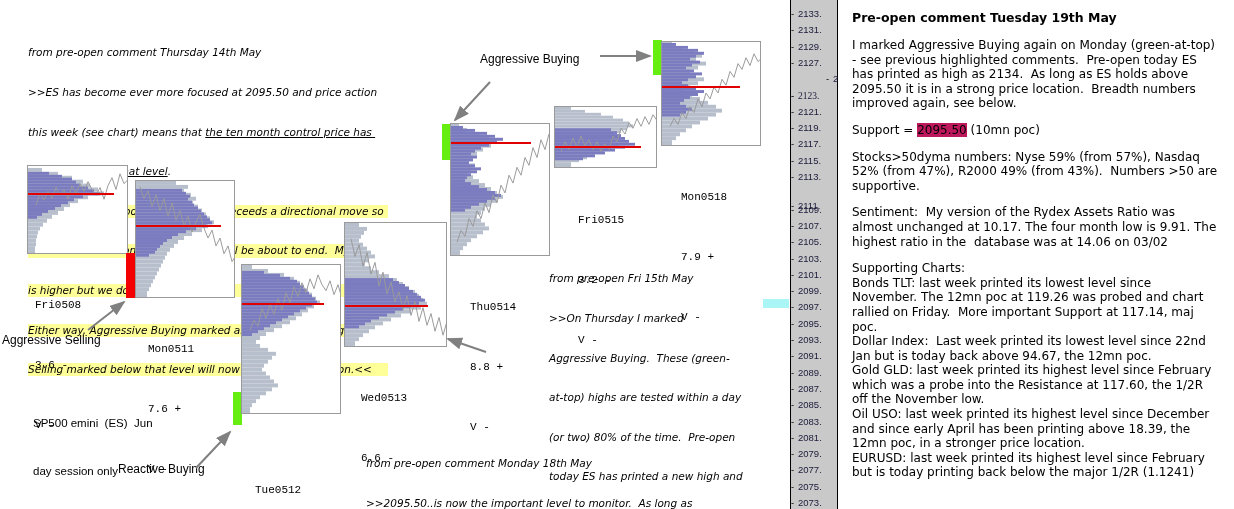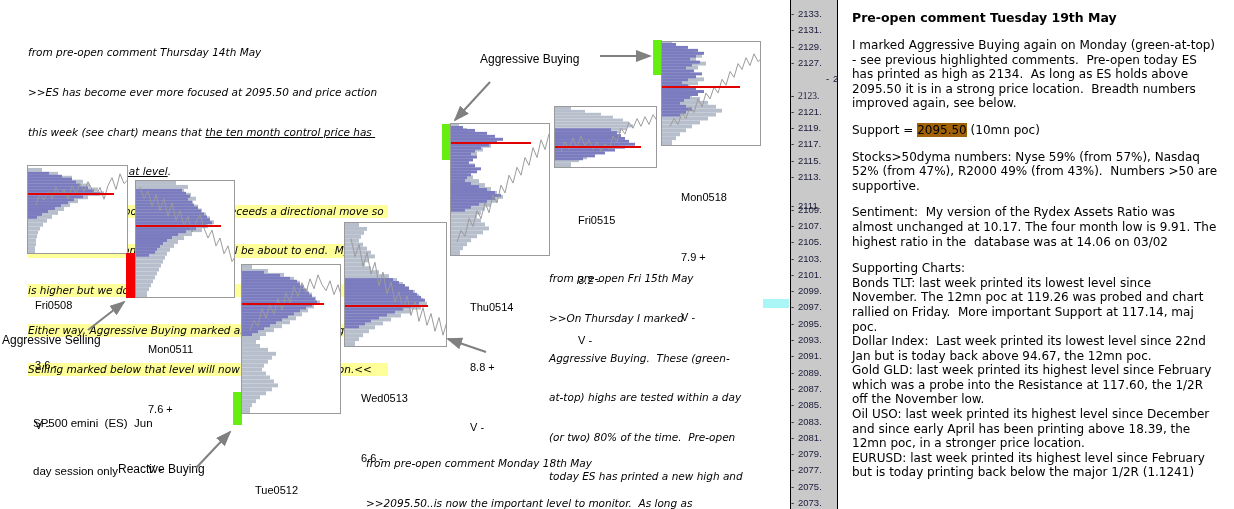--- a/index.html
+++ b/index.html
@@ -27,41 +27,41 @@
   .note .hl{background:#ffff99;}
   .note .ul{text-decoration:underline;}
 
   .daybox{position:absolute;border:1px solid #9a9a9a;background:#fff;box-sizing:border-box;overflow:hidden;}
   .prof{position:absolute;left:0;top:0;height:100%;}
   .poc{position:absolute;height:2px;background:#e00000;}
   .sigbar{position:absolute;width:9px;}
   .sigbar.green{background:#66ee11;}
   .sigbar.red{background:#f40000;}
 
-  .daylabel{position:absolute;font-size:11px;font-family:Liberation Sans, sans-serif;color:#000;line-height:20px;white-space:pre;}
+  .daylabel{position:absolute;font-size:11px;font-family:Liberation Mono, monospace;color:#000;line-height:20px;white-space:pre;}
 
   .callout{position:absolute;font-size:12px;font-family:"Liberation Sans",sans-serif;color:#000;white-space:nowrap;}
 
   .legendbox{position:absolute;font-size:11.5px;font-family:"Liberation Sans",sans-serif;line-height:16px;color:#000;white-space:pre;}
 
   svg.arrow{position:absolute;overflow:visible;}
 
   
   #axis{left:790px;top:0;width:48px;height:509px;background:#c9c9c9;border-left:1px solid #000;border-right:1px solid #000;box-sizing:border-box;}
   .tick{position:absolute;left:0;width:48px;height:12px;font-size:9.5px;font-family:"Liberation Sans",sans-serif;color:#1a1a3a;line-height:12px;white-space:nowrap;}
   .tick .dash{display:inline-block;width:7px;color:#000;}
   .cyanmark{position:absolute;background:#aaf5f5;}
 
   
   #comment-pane{left:838px;top:0;width:396px;height:509px;background:#ffffff;}
   #comment-inner{position:absolute;left:14px;top:10px;width:372px;}
   .ctitle{font-weight:bold;font-size:12.5px;font-family:"DejaVu Sans",sans-serif;color:#000;margin-bottom:13px;}
   .cpara{font-size:12px;font-family:"DejaVu Sans",sans-serif;color:#000;line-height:14.6px;margin-bottom:12px;white-space:pre-wrap;}
   .cpara.tight{margin-bottom:0;}
-  .cyan-inline{background:#a16207;}
+  .cyan-inline{background:#be185d;}
 </style>
 </head>
 <body>
 
 <div class="abs" id="chart-pane">
 
   <div class="note" style="left:28px;top:20px;">
     <div>from pre-open comment Thursday 14th May</div>
     <div>&gt;&gt;ES has become ever more focused at 2095.50 and price action</div>
     <div><span>this week (see chart) means that </span><span class="ul">the ten month control price has </span></div>

